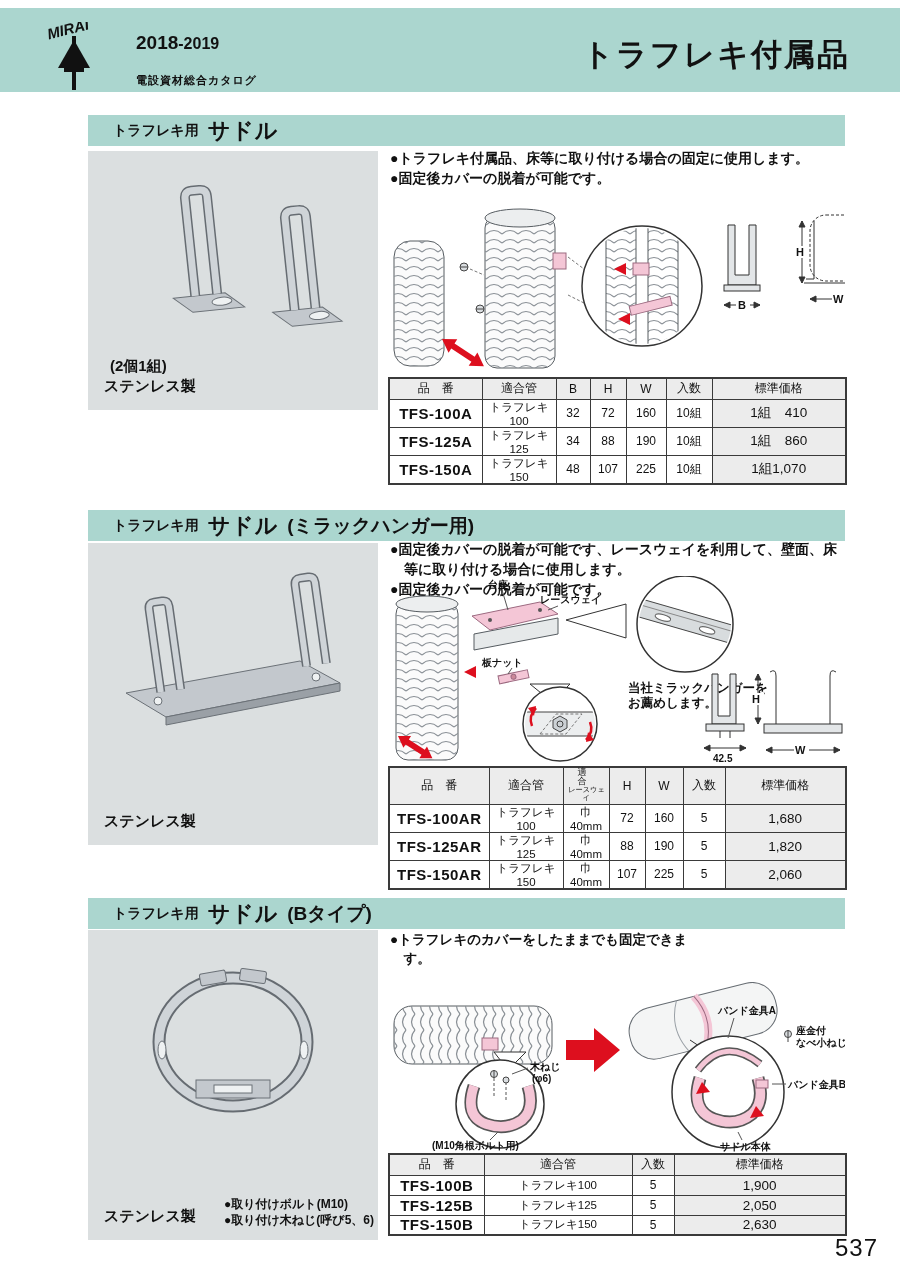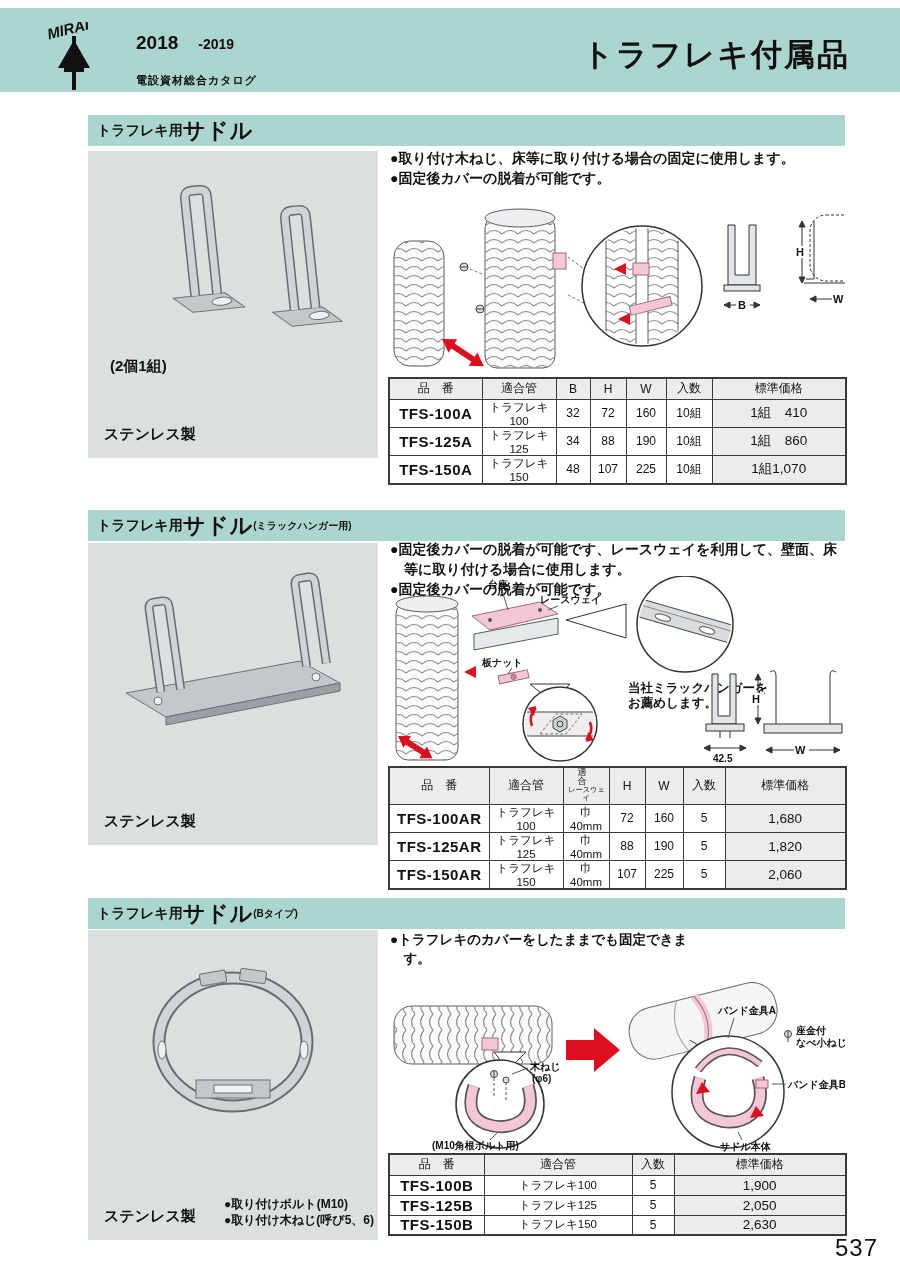--- a/index.html
+++ b/index.html
@@ -4,31 +4,31 @@
 <style>
   * { margin:0; padding:0; box-sizing:border-box; }
   body { background:#fff; font-family:"Liberation Sans", sans-serif; color:#111; }
   #page { position:relative; width:900px; height:1273px; background:#fff; overflow:hidden; }
 
   
   .band { position:absolute; left:0; top:8px; width:900px; height:84px; background:#abd6cf; }
   .logo { position:absolute; left:46px; top:14px; width:56px; height:70px; }
   .years { position:absolute; left:136px; top:24px; font-weight:bold; }
   .years .y1 { font-size:19px; }
-  .years .y2 { font-size:14px;margin-left:20px; }
+  .years .y2 { font-size:16px; }
   .catname { position:absolute; left:136px; top:65px; font-size:11px; font-weight:bold; letter-spacing:1px; }
   .pagetitle { position:absolute; right:50px; top:26px; font-size:31px; font-weight:bold; letter-spacing:2px; }
 
   
   .section { position:absolute; left:88px; width:757px; }
   .sec-bar { position:absolute; left:0; top:0; width:757px; height:31px; background:#abd6cf;
-             display:flex; align-items:center; padding-left:9px; }
+             display:flex; align-items:center; gap:9px; padding-left:25px; }
   .bar-prefix { font-size:14px; font-weight:bold; }
   .bar-title  { font-size:22px; font-weight:bold; letter-spacing:1px; }
-  .bar-suffix { font-size:10px; font-weight:bold; }
+  .bar-suffix { font-size:19px; font-weight:bold; }
 
   .panel { position:absolute; left:0; width:290px; background:#dbdfe0; }
   .material { position:absolute; left:16px; bottom:14px; font-size:15px; font-weight:bold; }
   .photo-caption { position:absolute; left:22px; top:206px; font-size:15px; font-weight:bold; }
   .mat-notes { position:absolute; left:136px; bottom:12px; font-size:12px; font-weight:bold; line-height:1.35; }
 
   .bullets { position:absolute; left:302px; font-size:14px; font-weight:bold; line-height:1.42; }
   .bullet { padding-left:1em; text-indent:-1em; }
 
   .illus { position:absolute; left:302px; }
@@ -80,41 +80,41 @@
     <div class="catname">電設資材総合カタログ</div>
     <div class="pagetitle">トラフレキ付属品</div>
   </div>
 
   <div class="section" style="top:115px; height:345px;">
     <div class="sec-bar">
       <span class="bar-prefix">トラフレキ用</span>
       <span class="bar-title">サドル</span>
     </div>
 
-    <div class="panel" style="top:36px; height:307px;">
+    <div class="panel" style="top:36px; height:259px;">
       <svg width="290" height="200" viewBox="0 0 290 200">
         <g transform="translate(92,38) rotate(-6)">
           <polygon points="-18,108 34,108 52,124 0,124" fill="#c3c8cd" stroke="#6b7177"></polygon>
           <ellipse cx="30" cy="116" rx="10" ry="4" fill="#eef1f2" stroke="#6b7177"></ellipse>
           <path d="M4,108 V10 q0,-7 7,-7 h8 q7,0 7,7 V108" fill="none" stroke="#666c72" stroke-width="10"></path>
           <path d="M4,108 V10 q0,-7 7,-7 h8 q7,0 7,7 V108" fill="none" stroke="#cfd4d8" stroke-width="7"></path>
         </g>
         <g transform="translate(192,58) rotate(-6)">
           <polygon points="-18,102 32,102 50,118 0,118" fill="#c3c8cd" stroke="#6b7177"></polygon>
           <ellipse cx="28" cy="110" rx="10" ry="4" fill="#eef1f2" stroke="#6b7177"></ellipse>
           <path d="M4,102 V10 q0,-7 7,-7 h7 q7,0 7,7 V102" fill="none" stroke="#666c72" stroke-width="10"></path>
           <path d="M4,102 V10 q0,-7 7,-7 h7 q7,0 7,7 V102" fill="none" stroke="#cfd4d8" stroke-width="7"></path>
         </g>
       </svg>
       <div class="photo-caption">(2個1組)</div>
       <div class="material">ステンレス製</div>
     </div>
 
     <div class="bullets" style="top:34px; width:455px;">
-      <div class="bullet">●取り付け木ねじ、床等に取り付ける場合の固定に使用します。</div>
+      <div class="bullet">●トラフレキ付属品、床等に取り付ける場合の固定に使用します。</div>
       <div class="bullet">●固定後カバーの脱着が可能です。</div>
     </div>
 
     <svg class="illus" style="top:76px;" width="455" height="185" viewBox="0 0 455 185">
 
       <g>
         <rect x="4" y="50" width="50" height="125" rx="16" fill="#fbfbfb" stroke="#565c61"></rect>
         <rect x="4" y="50" width="50" height="125" rx="16" fill="url(#pWavesH)"></rect>
       </g>
 

